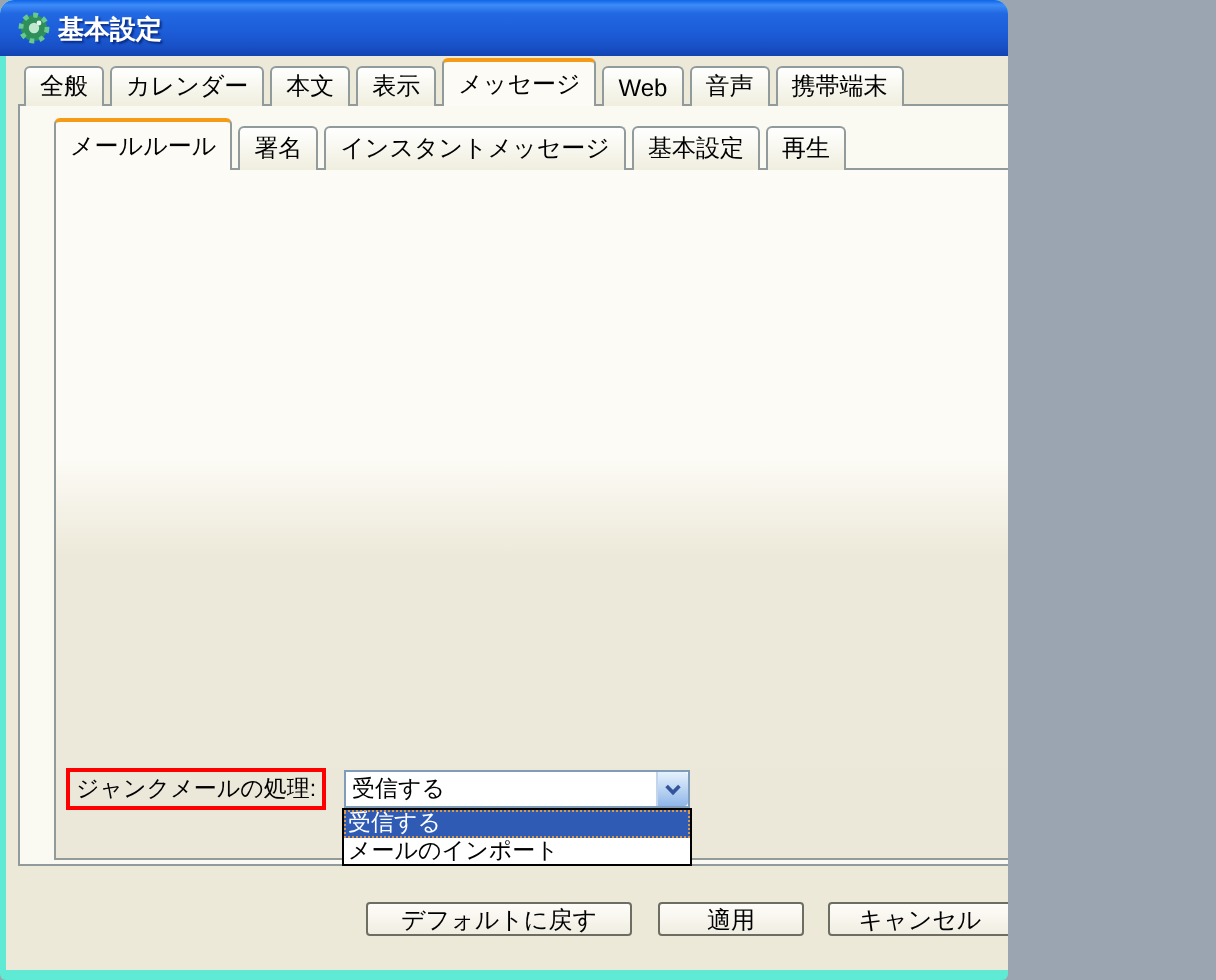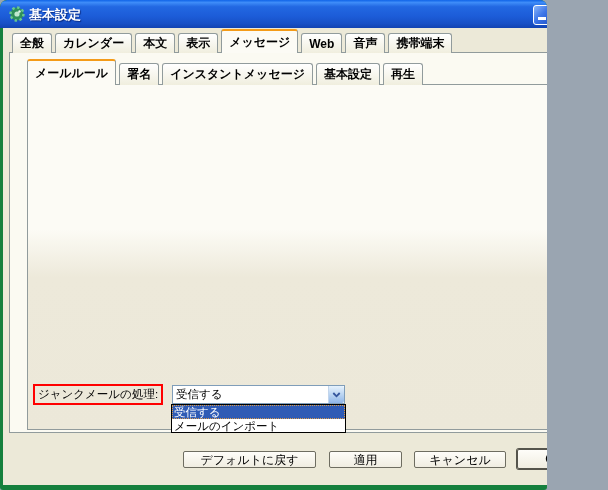--- a/index.html
+++ b/index.html
@@ -1,21 +1,21 @@
 <!DOCTYPE html>
 <html><head>
 <meta charset="utf-8">
 <style>
   * { box-sizing: border-box; margin: 0; padding: 0; }
   html,body { background:#9AA5B1; }
   body { font-family:"Liberation Sans","DejaVu Sans",sans-serif; font-size:12px; color:#000; }
 
   #window {
-    position:relative; width:547px; height:490px;
-    background:#15803d; border-radius:7px 7px 3px 3px;
+    position:relative; width:504px; height:490px;
+    background:#5eead4; border-radius:7px 7px 3px 3px;
     overflow:hidden;
   }
   #client {
     position:absolute; left:3px; top:28px; width:602px; height:457px;
     background:#ECE9D8;
   }
 
   
   #titlebar {
     position:absolute; left:0; top:0; width:608px; height:28px;
@@ -38,21 +38,20 @@
 
   
   .tabrow { position:absolute; display:flex; align-items:flex-end; gap:3px; z-index:5; }
   #tabs1 { left:12px; top:29px; height:24px; }
   #tabs2 { left:27px; top:59px; height:26px; z-index:6; }
   .tab {
     height:20px; padding:0 7px; display:flex; align-items:center; white-space:nowrap;
     background:linear-gradient(180deg,#FFFFFF,#F0EEDE);
     border:1px solid #919B9C; border-bottom:none; border-radius:3px 3px 0 0;
     cursor:default;
-    font-weight:bold;
   }
   #tabs2 .tab { height:22px; }
   .tab.active {
     background:#FCFBF5; border-top:2px solid #F49B18; position:relative; z-index:7;
   }
   #tabs1 .tab.active { height:24px; }
   #tabs2 .tab.active { height:26px; }
 
   
   #outer-panel {

